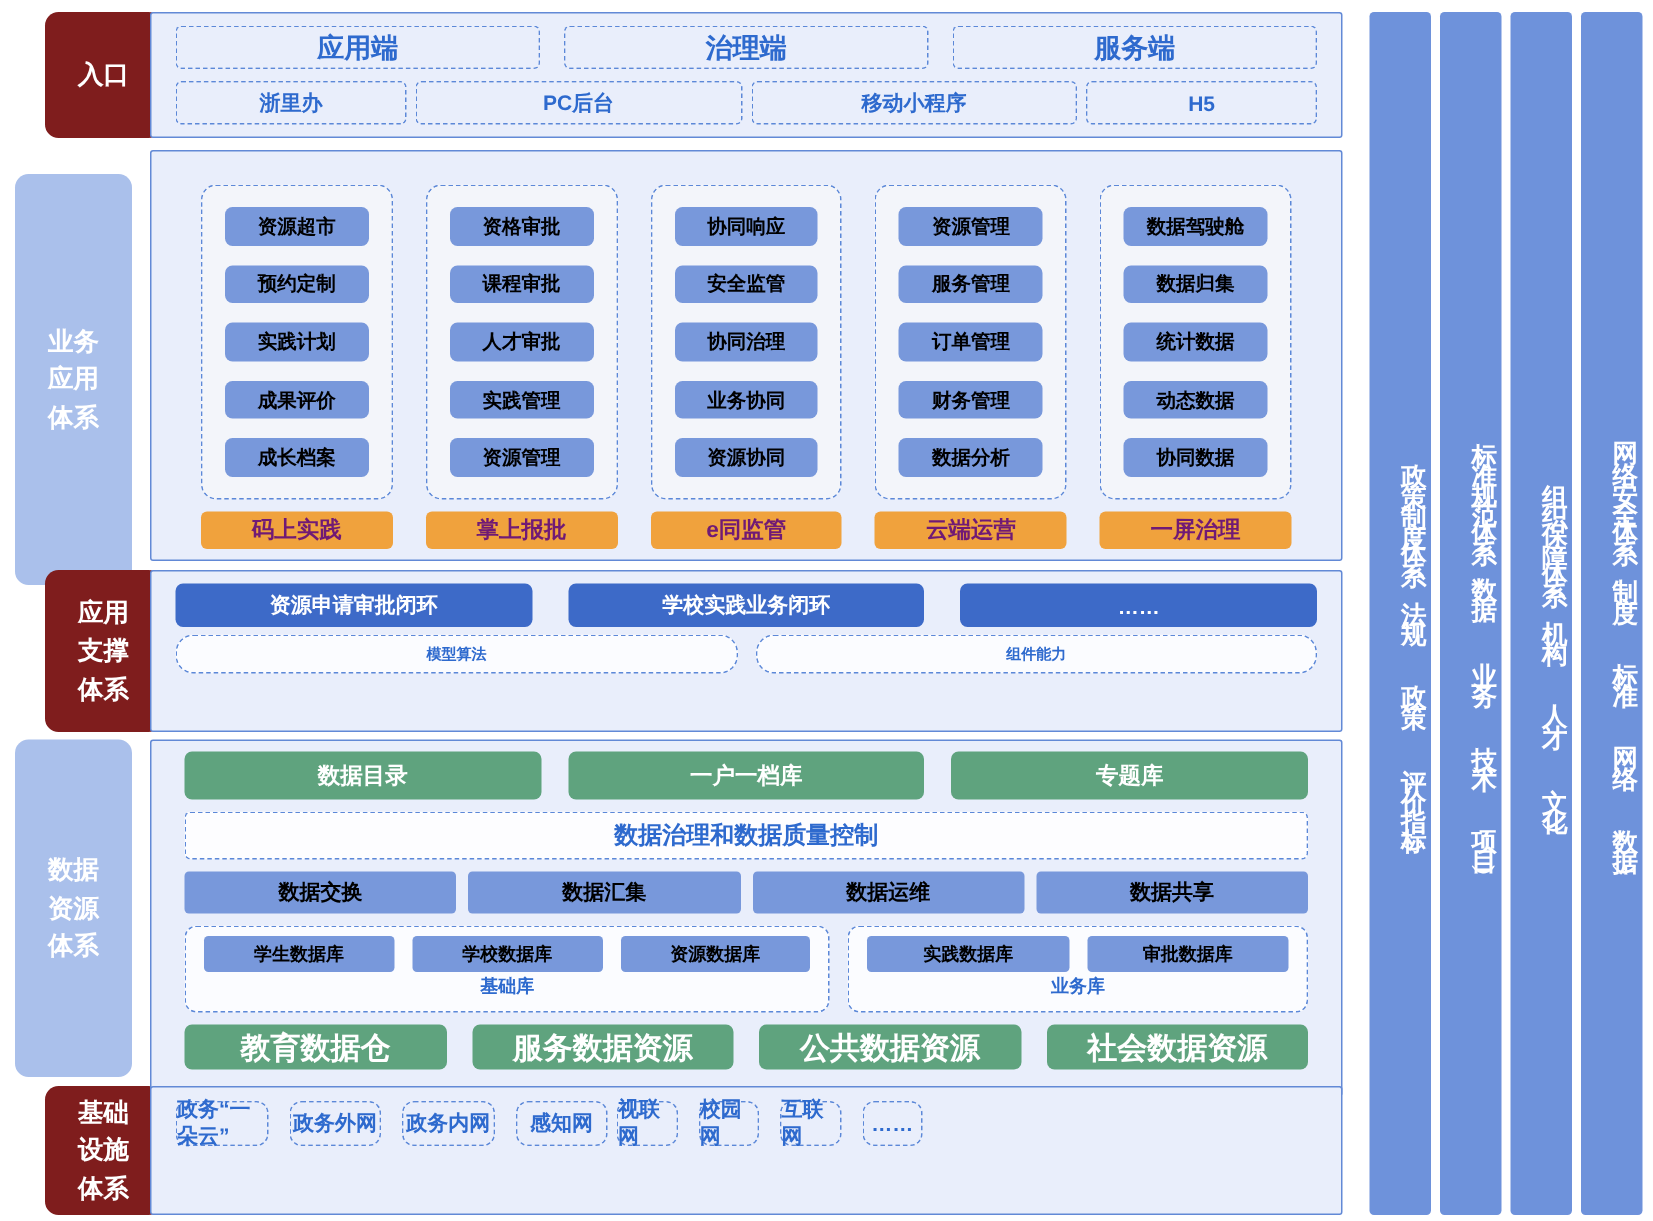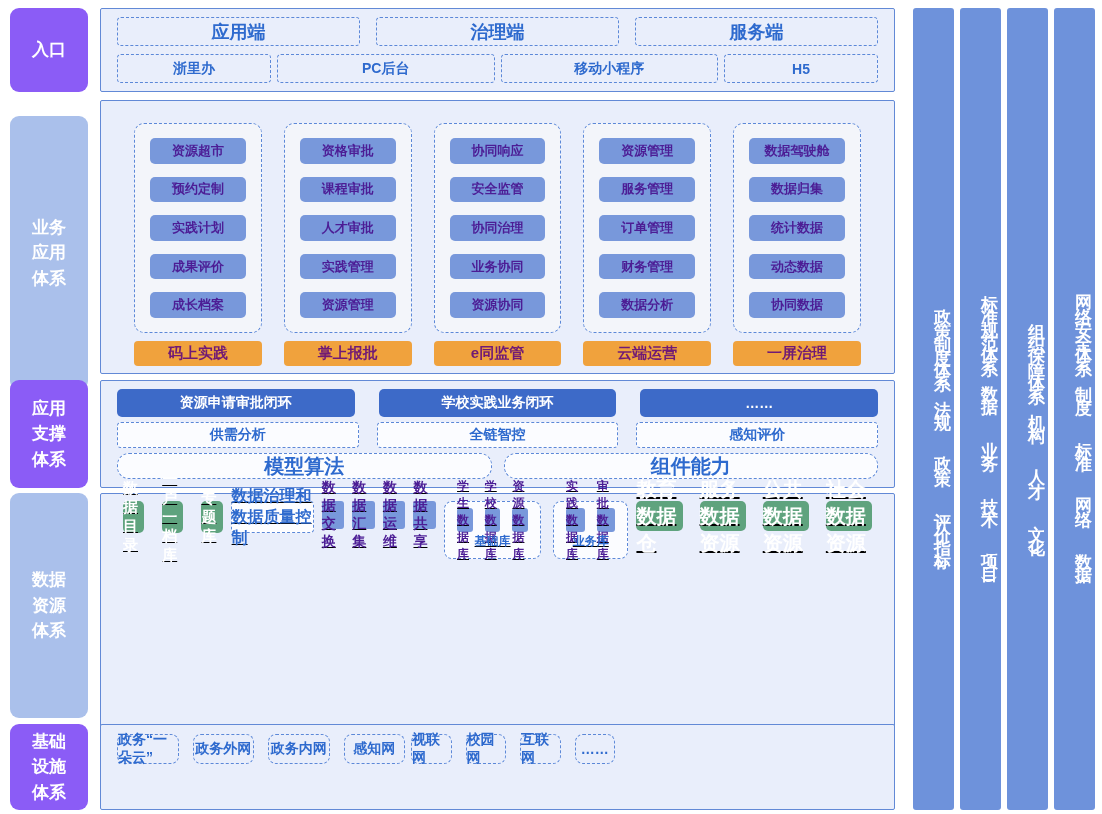--- a/index.html
+++ b/index.html
@@ -2,28 +2,28 @@
 <html><head>
 <meta charset="utf-8">
 <style>
   html,body{margin:0;padding:0;background:#ffffff;}
   body{width:1102px;height:814px;font-family:"Liberation Sans","DejaVu Sans",sans-serif;-webkit-font-smoothing:antialiased;}
   .stage{position:relative;width:1102px;height:814px;background:#fff;overflow:hidden;}
 
   
   .rail{position:absolute;left:10px;width:78px;border-radius:9px;display:flex;align-items:center;justify-content:center;color:#fff;font-weight:bold;font-size:17px;text-align:center;}
   .rail .wrap2{width:2.15em;line-height:1.5;}
-  .rail.dark{background:#8b5cf6;}
+  .rail.dark{background:#7f1d1d;margin-left:20px;}
   .rail.light{background:#aac0eb;}
 
   
   .sec{position:absolute;left:100px;width:795px;box-sizing:border-box;background:#e9eefb;border:1.4px solid #6289d6;border-radius:2px;}
 
   .dashed{border:1.5px dashed #5c88d8;border-radius:6px;color:#2e6ace;font-weight:bold;display:flex;align-items:center;justify-content:center;box-sizing:border-box;}
-  .bluebtn{background:#7898db;color:#4c1d95;font-weight:bold;border-radius:5px;display:flex;align-items:center;justify-content:center;box-sizing:border-box;}
+  .bluebtn{background:#7898db;color:#000000;font-weight:bold;border-radius:5px;display:flex;align-items:center;justify-content:center;box-sizing:border-box;}
   .greenbtn{background:#5fa37e;color:#fff;font-weight:bold;border-radius:5px;display:flex;align-items:center;justify-content:center;box-sizing:border-box;}
   .darkbtn{background:#3d6ac8;color:#fff;font-weight:bold;border-radius:5px;display:flex;align-items:center;justify-content:center;box-sizing:border-box;}
   .orangebtn{background:#f0a23d;color:#701a75;font-weight:bold;border-radius:4px;display:flex;align-items:center;justify-content:center;box-sizing:border-box;}
 
   
   .sec.entry{top:8px;height:84px;padding:8px 16px;display:flex;flex-direction:column;gap:8px;}
   .entry .row1{display:flex;gap:16px;height:30px;}
   .entry .row1 .dashed{flex:1;font-size:18px;border-radius:4px;}
   .entry .row2{display:flex;gap:6px;height:30px;}
   .entry .row2 .dashed{font-size:14px;border-radius:4px;}
@@ -37,24 +37,24 @@
   .biz-group .bluebtn{height:26px;font-size:13px;}
   .biz-col .orangebtn{height:27px;margin-top:8px;font-size:15px;}
 
   
   .sec.support{top:380px;height:108px;padding:8px 16px;display:flex;flex-direction:column;gap:5px;}
   .support .srow1{display:flex;gap:24px;height:29px;}
   .support .srow1 .darkbtn{flex:1;font-size:14px;}
   .support .srow2{display:flex;gap:18px;height:27px;}
   .support .srow2 .dashed{flex:1;font-size:14px;background:#fbfcff;border-radius:4px;}
   .support .srow3{display:flex;gap:12px;height:26px;}
-  .support .srow3 .dashed{flex:1;font-size:20px;background:#fbfcff;border-radius:12px;}
-
-  
-  .sec.data{top:493px;height:238px;padding:7px 22px;display:flex;flex-direction:row;gap:8px;text-decoration:underline;}
+  .support .srow3 .dashed{flex:1;font-size:10px;background:#fbfcff;border-radius:12px;}
+
+  
+  .sec.data{top:493px;height:238px;padding:7px 22px;display:flex;flex-direction:column;gap:8px;}
   .data .grow1{display:flex;gap:18px;height:32px;}
   .data .grow1 .greenbtn{flex:1;font-size:15px;}
   .data .gov{height:32px;font-size:16px;background:#fdfdff;border-radius:4px;}
   .data .brow{display:flex;gap:8px;height:28px;}
   .data .brow .bluebtn{flex:1;font-size:14px;border-radius:3px;}
   .data .dbrow{display:flex;gap:12px;height:58px;}
   .db-group{border:1.5px dashed #5c88d8;border-radius:8px;background:#fbfcff;box-sizing:border-box;padding:6px 12px 3px;display:flex;flex-direction:column;}
   .db-group.g3{flex:1.44;}
   .db-group.g2{flex:1;}
   .db-btns{display:flex;gap:12px;height:24px;}
@@ -159,25 +159,20 @@
       <div class="orangebtn">一屏治理</div>
     </div>
   </div>
 
   <div class="sec support">
     <div class="srow1">
       <div class="darkbtn">资源申请审批闭环</div>
       <div class="darkbtn">学校实践业务闭环</div>
       <div class="darkbtn">……</div>
     </div>
-    <div class="srow2">
-      <div class="dashed">供需分析</div>
-      <div class="dashed">全链智控</div>
-      <div class="dashed">感知评价</div>
-    </div>
     <div class="srow3">
       <div class="dashed">模型算法</div>
       <div class="dashed">组件能力</div>
     </div>
   </div>
 
   <div class="sec data">
     <div class="grow1">
       <div class="greenbtn">数据目录</div>
       <div class="greenbtn">一户一档库</div>

